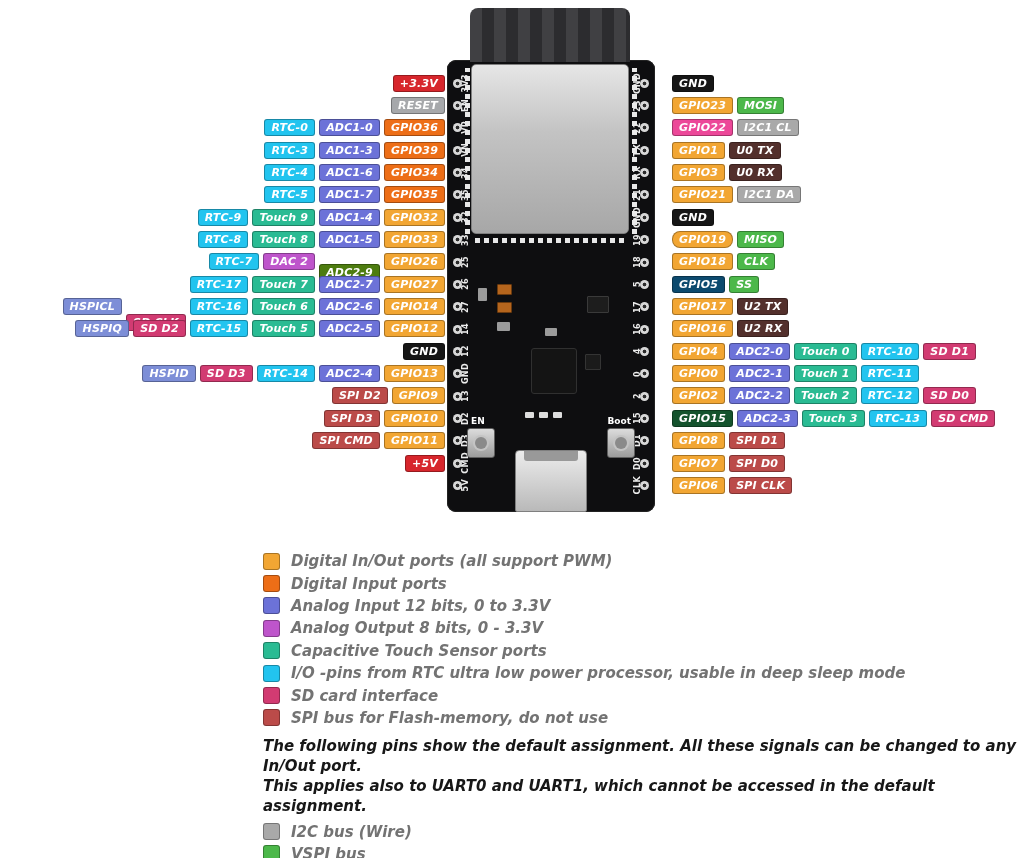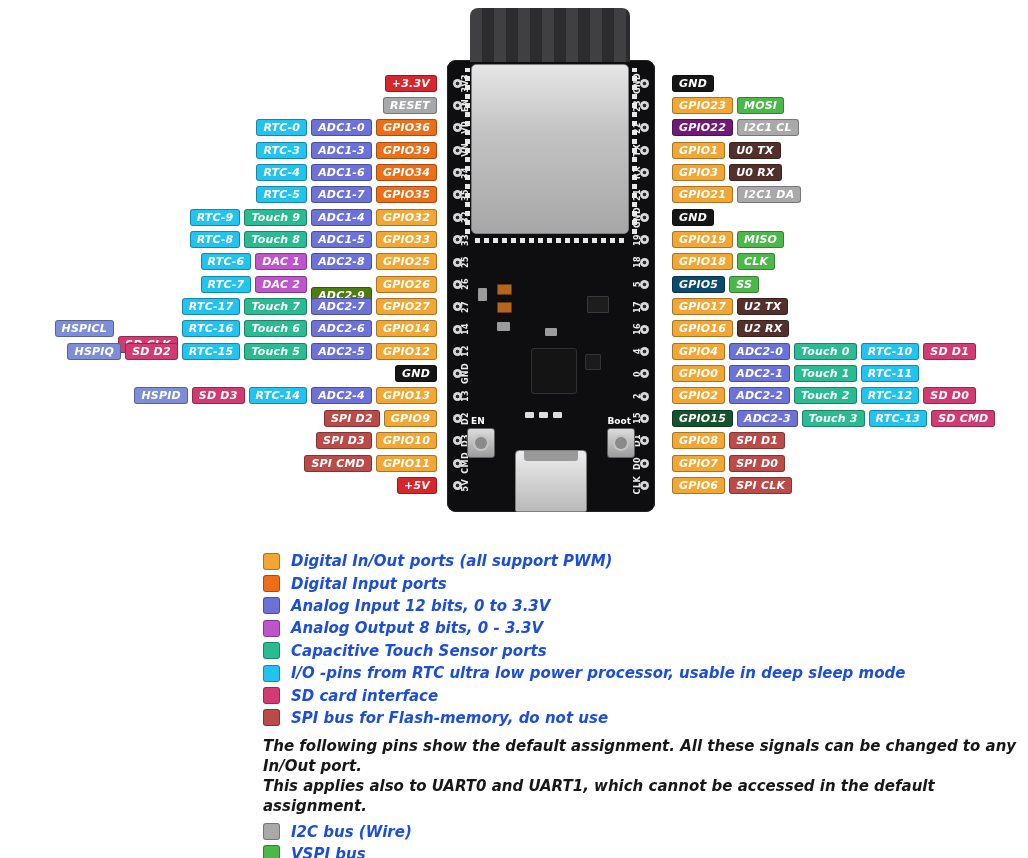--- a/index.html
+++ b/index.html
@@ -1,21 +1,21 @@
 <!DOCTYPE html>
 <html><head>
 <meta charset="utf-8">
 <style>
   html,body { margin:0; padding:0; background:#ffffff; }
   body { width:1028px; height:858px; font-family:"DejaVu Sans",sans-serif; }
   .stage { position:relative; width:1028px; height:858px; background:#ffffff; overflow:hidden; }
 
   
   .pin-col { position:absolute; top:72px; display:flex; flex-direction:column; }
-  .pin-col.left  { left:4px; width:433px; align-items:flex-end; }
+  .pin-col.left  { left:12px; width:433px; align-items:flex-end; }
   .pin-col.right { left:672px; width:356px; align-items:flex-start; }
   .pin-row { height:22.35px; display:flex; align-items:center; gap:4px; }
   .badge { display:inline-flex; align-items:center; height:17px; padding:0 6px;
            border-radius:3px; border:1px solid rgba(0,0,0,.3); color:#fff;
            font:italic bold 11px "DejaVu Sans",sans-serif; white-space:nowrap;
            box-sizing:border-box; letter-spacing:.2px; }
 
   
   .board { position:absolute; left:447px; top:60px; width:208px; height:452px;
            background:#0e0e10; border-radius:9px; box-shadow:0 0 0 1px #222 inset; }
@@ -56,21 +56,21 @@
 
   .chip { position:absolute; left:84px; top:288px; width:44px; height:44px;
           background:#141414; border:1px solid #303030; border-radius:3px; }
   .smd { position:absolute; border-radius:1px; }
 
   
   .legend { position:absolute; left:263px; top:550px; width:765px; }
   .legend-item { display:flex; align-items:center; gap:11px; height:22.4px; }
   .legend-sq { width:17px; height:17px; border-radius:3px; border:1px solid rgba(0,0,0,.3);
                box-sizing:border-box; flex:0 0 17px; }
-  .legend-label { font:italic bold 15px "DejaVu Sans",sans-serif; color:#1d4ed8; white-space:nowrap; }
+  .legend-label { font:italic bold 15px "DejaVu Sans",sans-serif; color:#737373; white-space:nowrap; }
   .legend-note { margin:8px 0 4px 0; font:italic bold 15px "DejaVu Sans",sans-serif;
                  color:#171717; line-height:1.32; }
 </style>
 </head>
 <body>
 
 <div class="stage">
 
   <div id="left-col" class="pin-col left">
       <div class="pin-row">
@@ -103,26 +103,20 @@
         <span class="badge" style="background: rgb(34, 196, 239);">RTC-9</span>
         <span class="badge" style="background: rgb(42, 187, 147);">Touch 9</span>
         <span class="badge" style="background: rgb(108, 114, 216);">ADC1-4</span>
         <span class="badge" style="background: rgb(242, 166, 51);">GPIO32</span>
       </div>
       <div class="pin-row">
         <span class="badge" style="background: rgb(34, 196, 239);">RTC-8</span>
         <span class="badge" style="background: rgb(42, 187, 147);">Touch 8</span>
         <span class="badge" style="background: rgb(108, 114, 216);">ADC1-5</span>
         <span class="badge" style="background: rgb(242, 166, 51);">GPIO33</span>
-      </div>
-      <div class="pin-row">
-        <span class="badge" style="background: rgb(34, 196, 239);">RTC-6</span>
-        <span class="badge" style="background: rgb(190, 85, 203);">DAC 1</span>
-        <span class="badge" style="background: rgb(108, 114, 216);">ADC2-8</span>
-        <span class="badge" style="background: rgb(242, 166, 51);">GPIO25</span>
       </div>
       <div class="pin-row">
         <span class="badge" style="background: rgb(34, 196, 239);">RTC-7</span>
         <span class="badge" style="background: rgb(190, 85, 203);">DAC 2</span>
         <span class="badge" style="background: #4d7c0f; margin-top: 22px;">ADC2-9</span>
         <span class="badge" style="background: rgb(242, 166, 51);">GPIO26</span>
       </div>
       <div class="pin-row">
         <span class="badge" style="background: rgb(34, 196, 239);">RTC-17</span>
         <span class="badge" style="background: rgb(42, 187, 147);">Touch 7</span>
@@ -360,40 +354,40 @@
 
   <div id="right-col" class="pin-col right">
       <div class="pin-row">
         <span class="badge" style="background: rgb(22, 22, 22);">GND</span>
       </div>
       <div class="pin-row">
         <span class="badge" style="background: rgb(242, 166, 51);">GPIO23</span>
         <span class="badge" style="background: rgb(76, 184, 74);">MOSI</span>
       </div>
       <div class="pin-row">
-        <span class="badge" style="background: #701a75;">GPIO22</span>
+        <span class="badge" style="background: #ec4899;">GPIO22</span>
         <span class="badge" style="background: rgb(169, 169, 169);">I2C1 CL</span>
       </div>
       <div class="pin-row">
         <span class="badge" style="background: rgb(242, 166, 51);">GPIO1</span>
         <span class="badge" style="background: rgb(83, 48, 44);">U0 TX</span>
       </div>
       <div class="pin-row">
         <span class="badge" style="background: rgb(242, 166, 51);">GPIO3</span>
         <span class="badge" style="background: rgb(83, 48, 44);">U0 RX</span>
       </div>
       <div class="pin-row">
         <span class="badge" style="background: rgb(242, 166, 51);">GPIO21</span>
         <span class="badge" style="background: rgb(169, 169, 169);">I2C1 DA</span>
       </div>
       <div class="pin-row">
         <span class="badge" style="background: rgb(22, 22, 22);">GND</span>
       </div>
       <div class="pin-row">
-        <span class="badge" style="background: rgb(242, 166, 51);">GPIO19</span>
+        <span class="badge" style="background: rgb(242, 166, 51); border-radius: 8px;">GPIO19</span>
         <span class="badge" style="background: rgb(76, 184, 74);">MISO</span>
       </div>
       <div class="pin-row">
         <span class="badge" style="background: rgb(242, 166, 51);">GPIO18</span>
         <span class="badge" style="background: rgb(76, 184, 74);">CLK</span>
       </div>
       <div class="pin-row">
         <span class="badge" style="background: #0c4a6e;">GPIO5</span>
         <span class="badge" style="background: rgb(76, 184, 74);">SS</span>
       </div>

